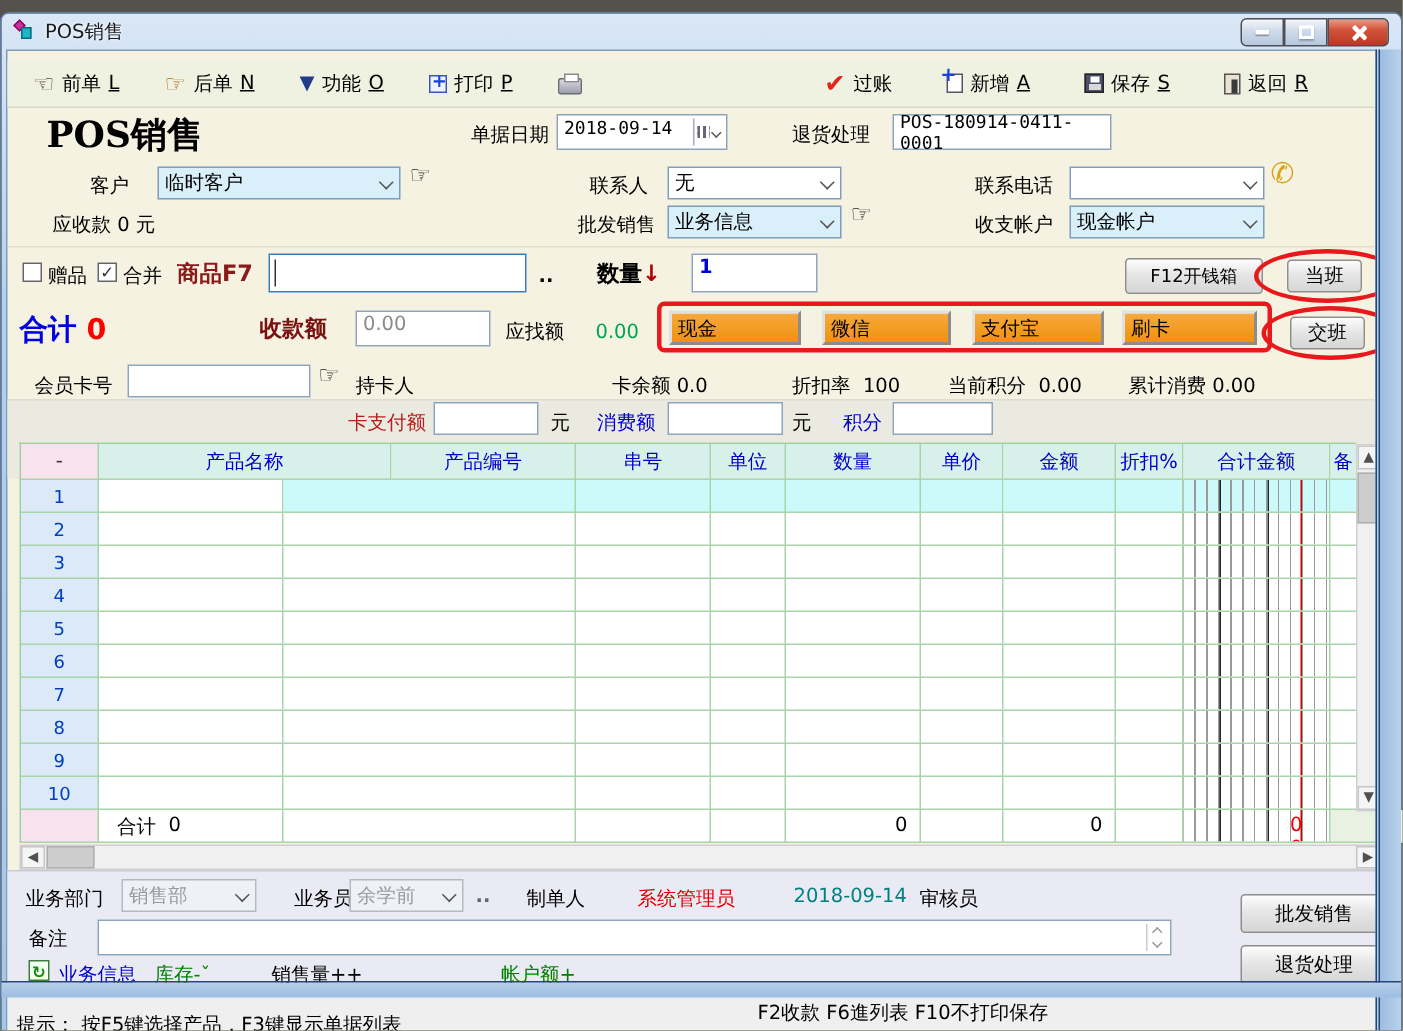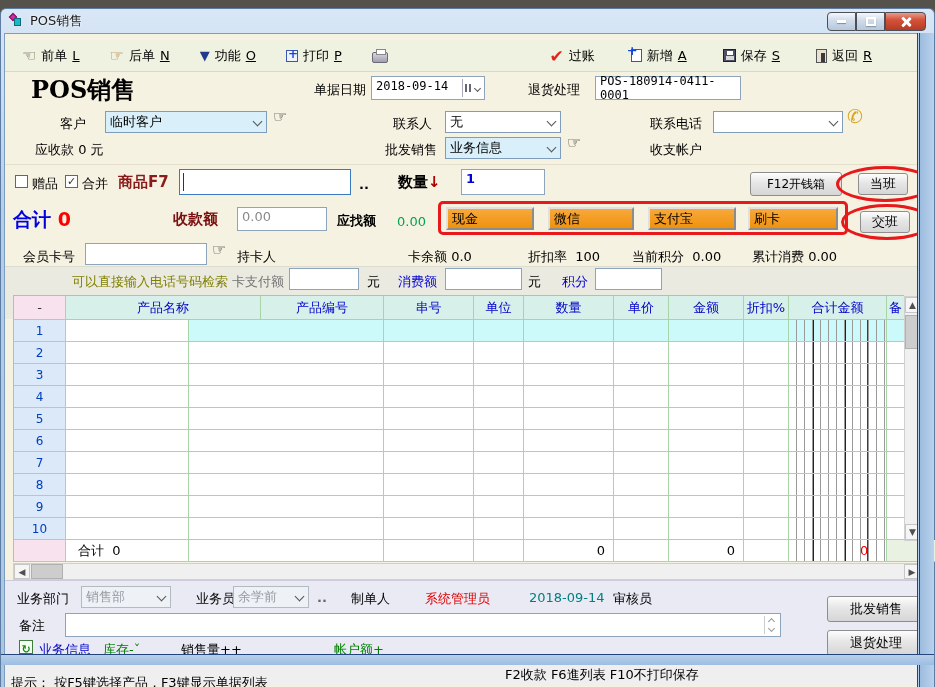--- a/index.html
+++ b/index.html
@@ -212,61 +212,64 @@
     <span class="ic-phone" style="position:absolute;left:842px;top:71px;"></span>
 
     <div class="albl" style="left:30px;top:107px;"><span>应收款</span>&nbsp;<span>0</span>&nbsp;<span>元</span></div>
     <div class="albl" style="left:380px;top:107px;">批发销售</div>
     <div class="combo blue" style="left:440px;top:103px;width:116px;">
       <span>业务信息</span>
           <span class="chev"></span>
     </div>
     <span class="ic-point" style="position:absolute;left:562px;top:99px;"></span>
     <div class="albl" style="left:645px;top:107px;">收支帐户</div>
+    <div class="combo blue" style="left:708px;top:103px;width:130px;">
+      <span>现金帐户</span>
+          <span class="chev"></span>
+    </div>
 
     <div style="position:absolute;left:0;top:130px;width:914px;height:1px;background:#e4dfca;"></div>
     <div class="cb" style="left:10px;top:141px;"></div>
     <div class="albl" style="left:27px;top:141px;">赠品</div>
     <div class="cb" style="left:60px;top:141px;"><span>✓</span></div>
     <div class="albl" style="left:77px;top:141px;">合并</div>
     <div class="albl" style="left:113px;top:139px;font-weight:bold;font-size:15px;color:#8b1a1a;">商品F7</div>
     <div class="inp" style="left:174px;top:135px;width:172px;height:26px;border:1px solid #3a7abf;"><span></span></div>
     <div class="caret" style="left:178px;top:139px;"></div>
     <div class="albl" style="left:354px;top:143px;font-weight:bold;">..</div>
     <div class="albl" style="left:393px;top:139px;font-weight:bold;font-size:15px;"><span>数量</span><span style="color:#b00000;">↓</span></div>
     <div class="inp" style="left:456px;top:135px;width:84px;height:26px;color:#0000d0;font-weight:bold;"><span>1</span></div>
     <div class="btn" style="left:745px;top:138px;width:92px;height:24px;font-size:12px;">F12开钱箱</div>
     <div class="btn" style="left:853px;top:139px;width:50px;height:22px;">当班</div>
     <div class="ann-ellipse" style="left:831px;top:132px;width:98px;height:36px;"></div>
 
     <div class="albl" style="left:8px;top:173px;font-weight:bold;font-size:19px;"><span style="color:#0000e0;">合计</span>&nbsp;<span style="color:#ff0000;">0</span></div>
     <div class="albl" style="left:168px;top:176px;font-weight:bold;font-size:15px;color:#7b1010;">收款额</div>
     <div class="inp" style="left:232px;top:173px;width:90px;height:24px;color:#8a8a8a;"><span>0.00</span></div>
-    <div class="albl" style="left:332px;top:178px;font-weight:bold;">应找额</div>
+    <div class="albl" style="left:332px;top:178px;">应找额</div>
     <div class="albl" style="left:392px;top:180px;color:#00a550;">0.00</div>
     <div class="ann-rect" style="left:433px;top:167px;width:410px;height:34px;"></div>
     <div class="pay" style="left:441px;top:173px;width:88px;">现金</div>
     <div class="pay" style="left:543px;top:173px;width:86px;">微信</div>
     <div class="pay" style="left:643px;top:173px;width:88px;">支付宝</div>
     <div class="pay" style="left:743px;top:173px;width:90px;">刷卡</div>
     <div class="btn" style="left:855px;top:177px;width:50px;height:22px;">交班</div>
     <div class="ann-ellipse" style="left:836px;top:170px;width:92px;height:36px;"></div>
 
     <div class="member-band"></div>
     <div class="albl" style="left:18px;top:214px;">会员卡号</div>
     <div class="inp" style="left:80px;top:209px;width:122px;height:22px;"><span></span></div>
     <span class="ic-point" style="position:absolute;left:207px;top:206px;"></span>
     <div class="albl" style="left:232px;top:214px;">持卡人</div>
     <div class="albl" style="left:403px;top:214px;"><span>卡余额</span>&nbsp;<span>0.0</span></div>
     <div class="albl" style="left:523px;top:214px;"><span>折扣率</span>&nbsp;&nbsp;<span>100</span></div>
     <div class="albl" style="left:627px;top:214px;"><span>当前积分</span>&nbsp;&nbsp;<span>0.00</span></div>
     <div class="albl" style="left:747px;top:214px;"><span>累计消费</span>&nbsp;<span>0.00</span></div>
 
-    <div class="albl" style="left:67px;top:239px;color:#808000;">可以直接输入电话号码检索</div>
-    <div class="albl" style="left:227px;top:239px;color:#737373;">卡支付额</div>
+    <div class="albl" style="left:227px;top:239px;color:#b91c1c;">卡支付额</div>
     <div class="inp" style="left:284px;top:234px;width:70px;height:22px;"></div>
     <div class="albl" style="left:362px;top:239px;">元</div>
     <div class="albl" style="left:393px;top:239px;color:#0000d0;">消费额</div>
     <div class="inp" style="left:440px;top:234px;width:77px;height:22px;"></div>
     <div class="albl" style="left:523px;top:239px;">元</div>
     <div class="albl" style="left:557px;top:239px;color:#0000d0;">积分</div>
     <div class="inp" style="left:590px;top:234px;width:67px;height:22px;"></div>
 
     <div class="grid" style="top:261px;">
       <div class="ghead" id="grid-header">

